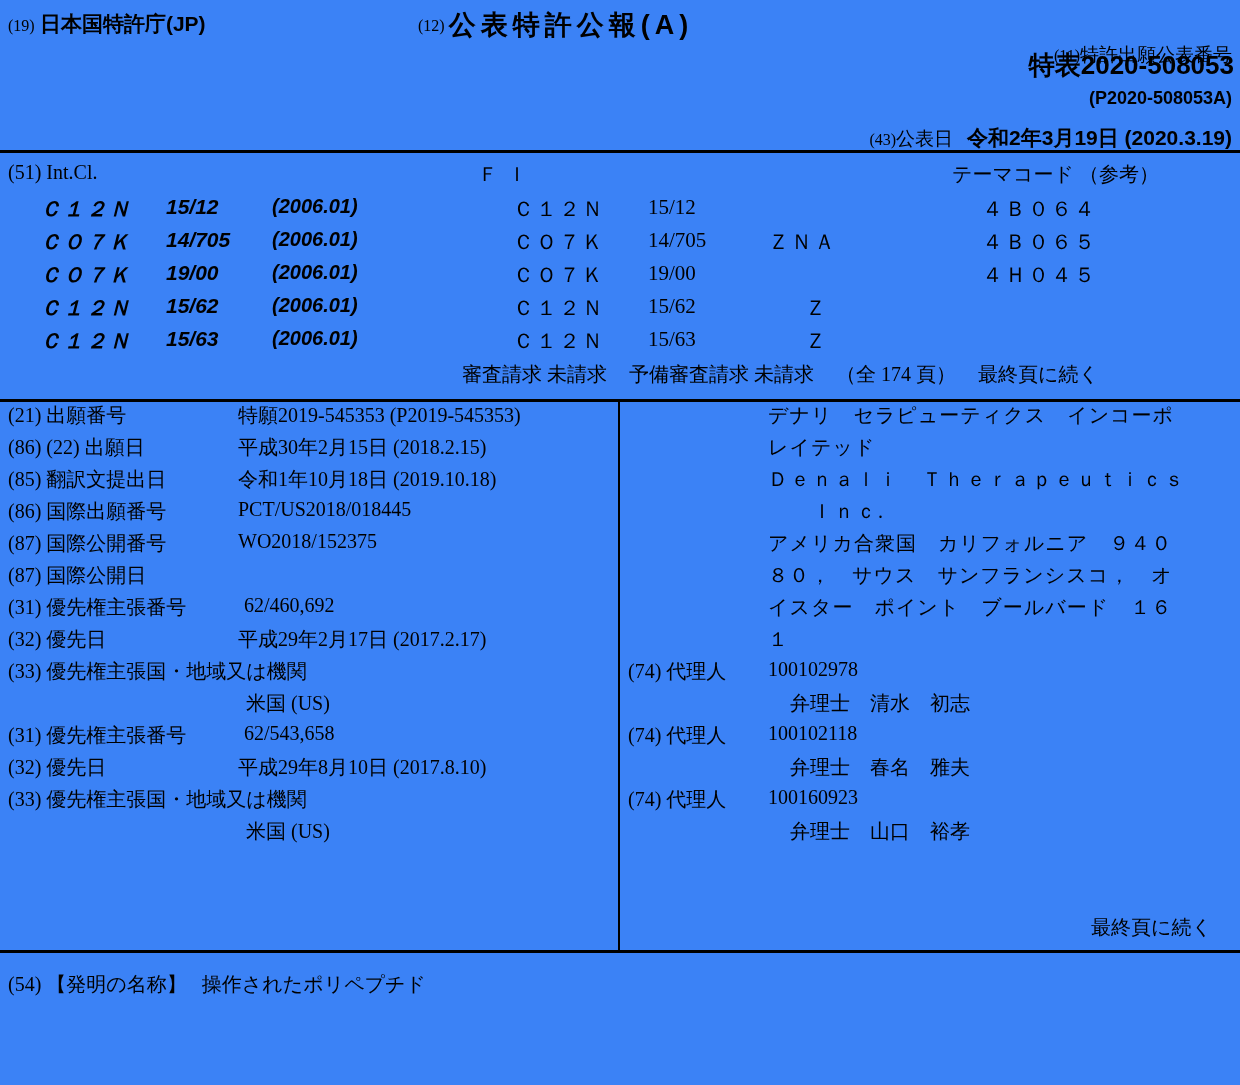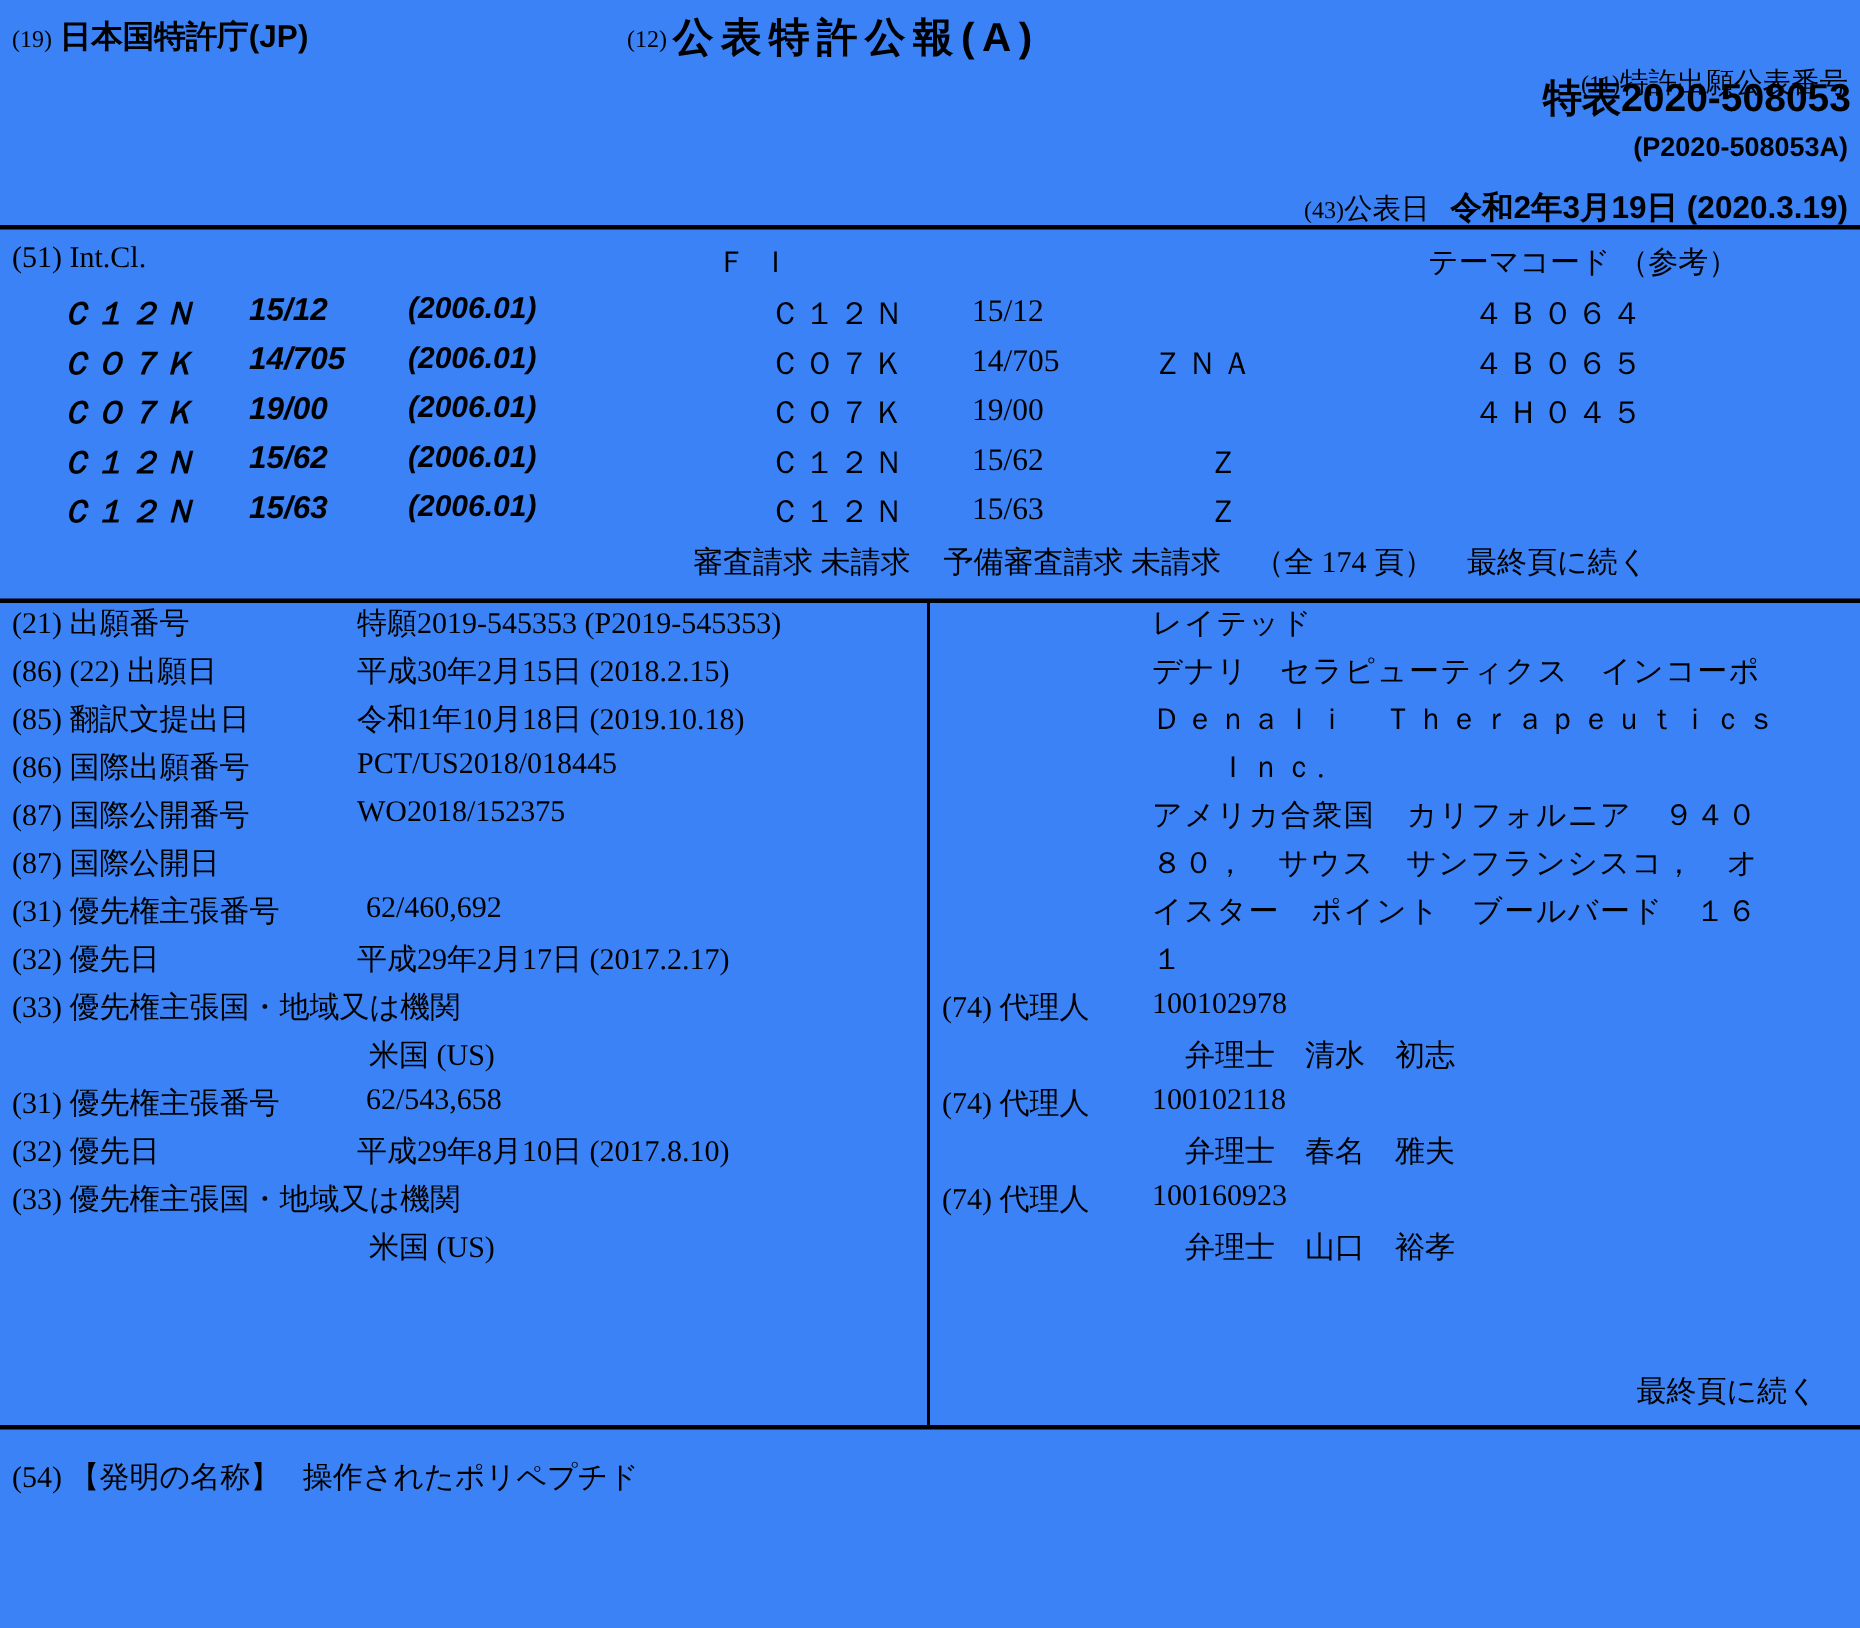--- a/index.html
+++ b/index.html
@@ -448,25 +448,25 @@
       </div>
       <div class="bib-row">
         <span class="bib-label"></span>
         <span class="bib-value wide">米国 (US)</span>
       </div>
     </div>
 
     <div class="col-right">
       <div class="bib-row">
         <span class="bib-label"></span>
+        <span class="bib-value name">デナリ　セラピューティクス　インコーポ</span>
+      </div>
+      <div class="bib-row">
+        <span class="bib-label"></span>
         <span class="bib-value name">レイテッド</span>
-      </div>
-      <div class="bib-row">
-        <span class="bib-label"></span>
-        <span class="bib-value name">デナリ　セラピューティクス　インコーポ</span>
       </div>
       <div class="bib-row">
         <span class="bib-label"></span>
         <span class="bib-value spaced">Ｄｅｎａｌｉ　Ｔｈｅｒａｐｅｕｔｉｃｓ</span>
       </div>
       <div class="bib-row">
         <span class="bib-label"></span>
         <span class="bib-value spaced" style="left:170px">　Ｉｎｃ.</span>
       </div>
       <div class="bib-row">

